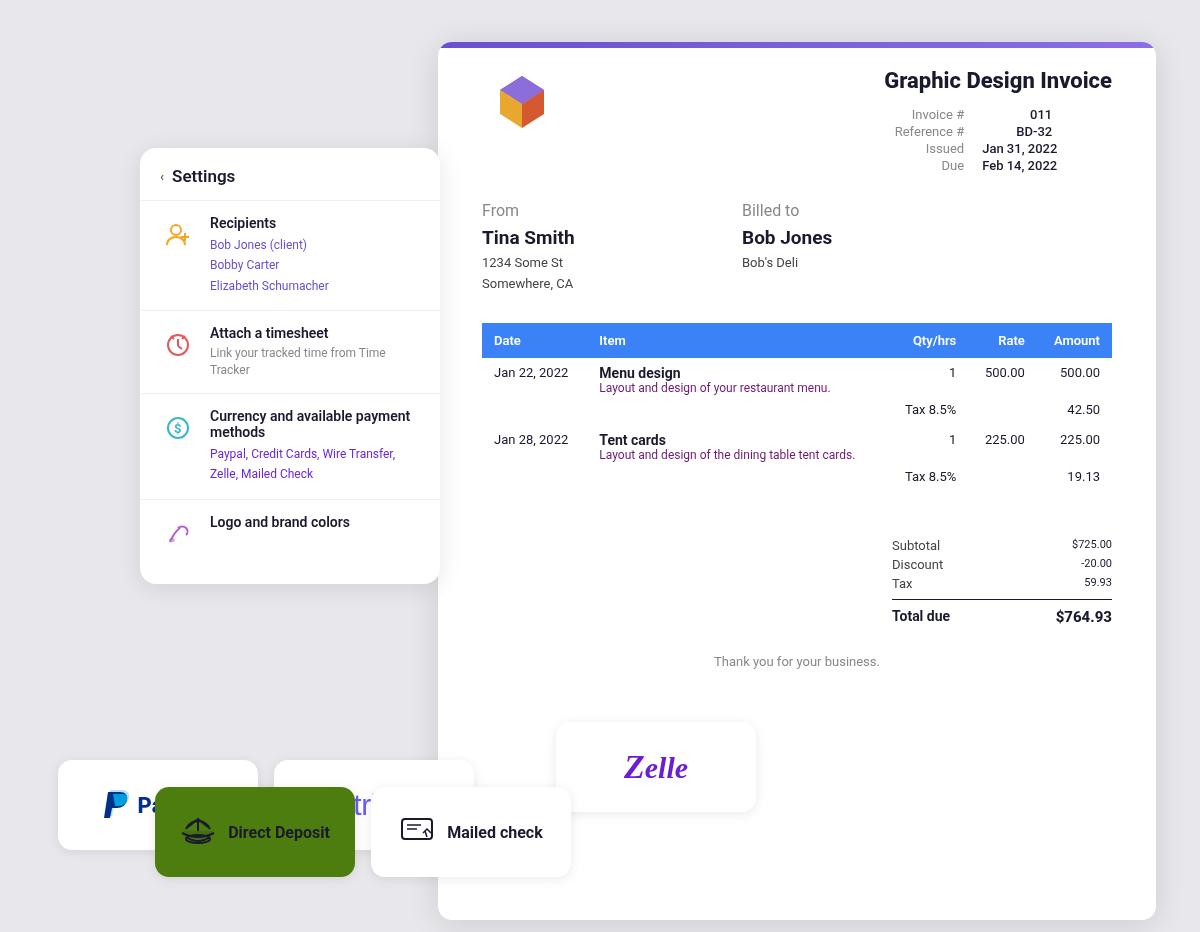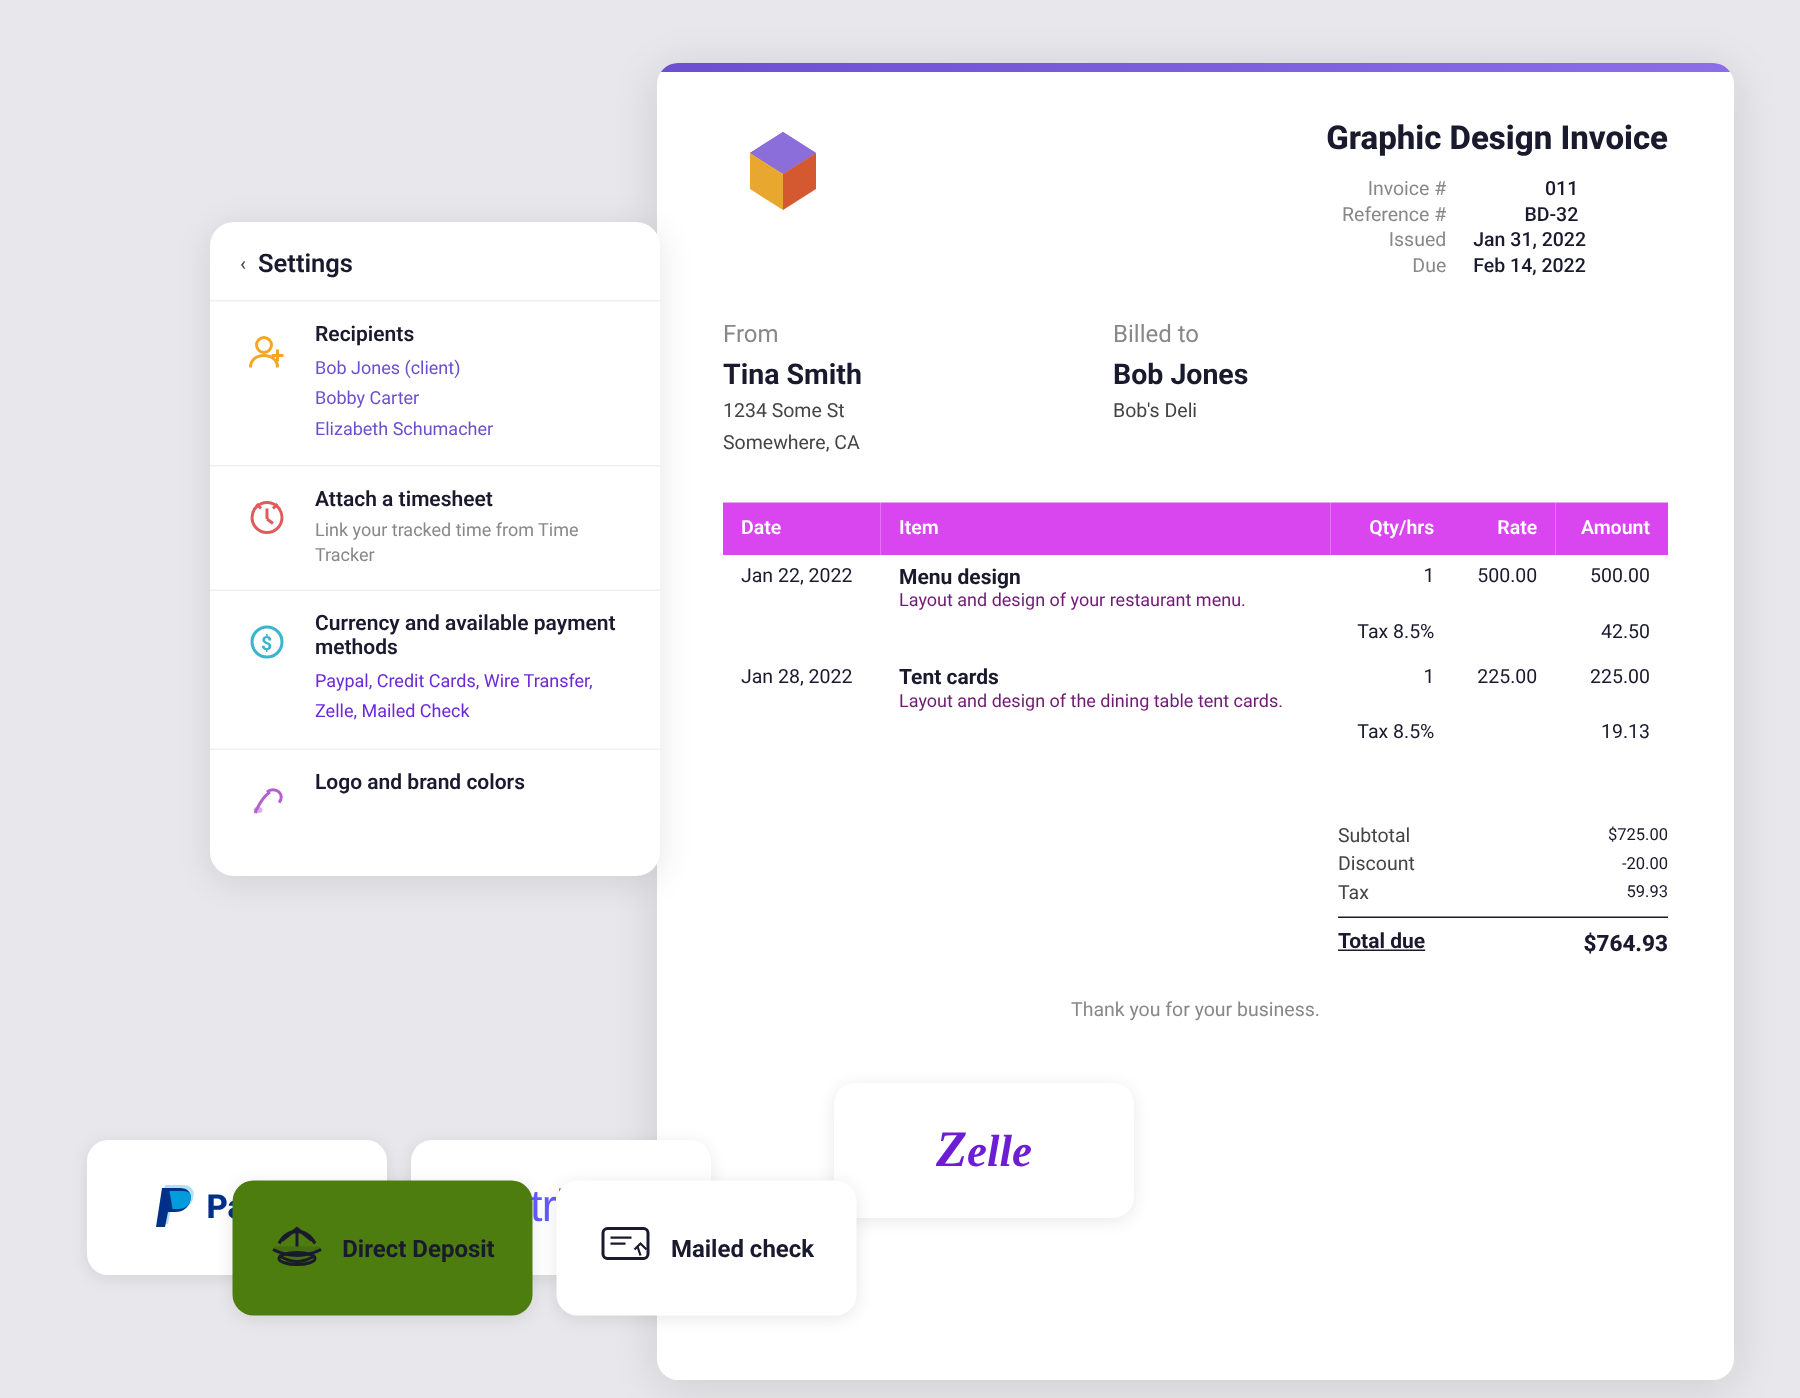--- a/index.html
+++ b/index.html
@@ -150,21 +150,21 @@
       box-shadow: 0 4px 32px rgba(0,0,0,0.12);
       overflow: hidden;
       z-index: 5;
     }
     .invoice-top-bar {
       height: 6px;
       background: linear-gradient(90deg, #6b4fcf 0%, #8b6ee8 100%);
       border-radius: 14px 14px 0 0;
     }
     .invoice-body {
-      padding: 32px 44px 30px 44px;
+      padding: 20px 44px 30px 44px;
     }
     .invoice-header {
       display: flex;
       align-items: flex-start;
       justify-content: space-between;
       margin-bottom: 28px;
     }
     .invoice-logo-box {
       width: 80px;
       height: 80px;
@@ -221,21 +221,21 @@
       line-height: 1.6;
     }
 
     
     .invoice-table {
       width: 100%;
       border-collapse: collapse;
       margin-bottom: 0;
     }
     .invoice-table thead tr {
-      background: #d946ef;
+      background: #3b82f6;
     }
     .invoice-table thead th {
       color: #fff;
       font-size: 13px;
       font-weight: 600;
       padding: 10px 12px;
       text-align: left;
     }
     .invoice-table thead th:last-child,
     .invoice-table thead th:nth-child(3),
@@ -296,21 +296,20 @@
       justify-content: flex-end;
       gap: 0;
       margin-bottom: 0;
     }
     .total-due-label {
       font-size: 14px;
       font-weight: 700;
       color: #1a1a2e;
       width: 140px;
       text-align: left;
-      text-decoration: underline;
     }
     .total-due-value {
       font-size: 15px;
       font-weight: 800;
       color: #1a1a2e;
       width: 80px;
       text-align: right;
     }
     .invoice-thank-you {
       text-align: center;

